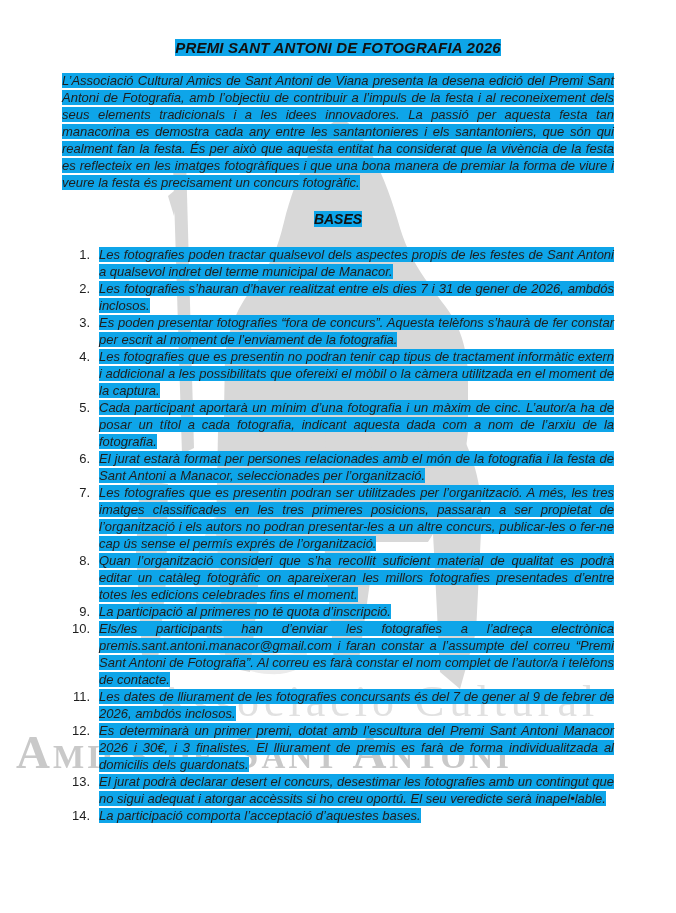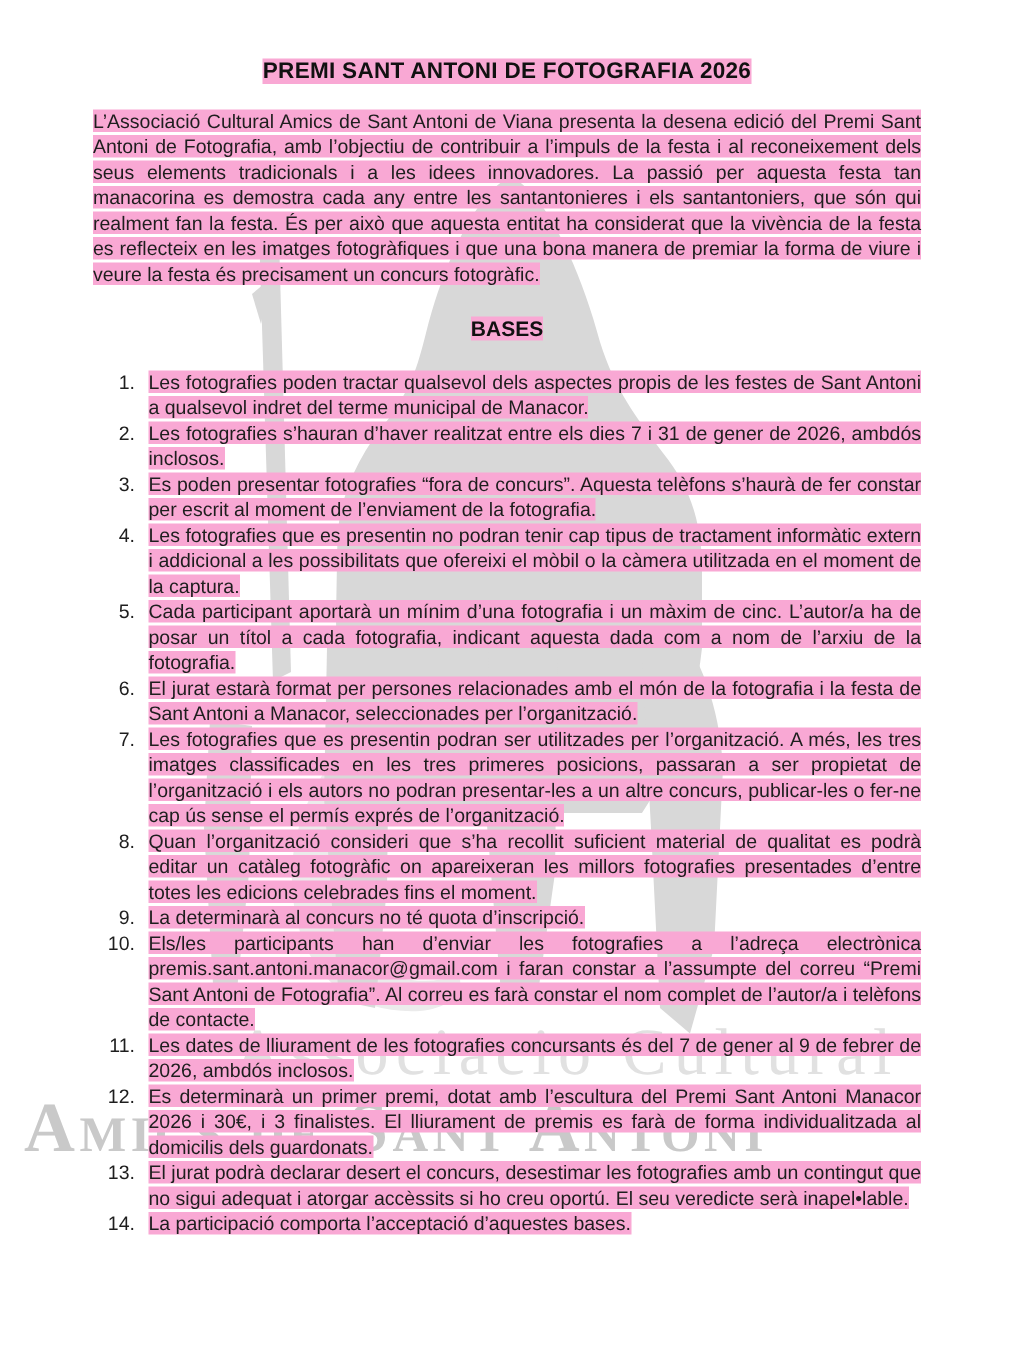--- a/index.html
+++ b/index.html
@@ -28,21 +28,21 @@
     font-size:47px; letter-spacing:3px; color:#c9c9c9;
     white-space:nowrap;
   }
 
   
   .content {
     position:absolute; z-index:1;
     left:62px; top:0; width:552px;
     font-size:13px; line-height:17px;
   }
-  .content .t { background:#f9a8d4; } 
+  .content .t { background:#0ea5e9;font-style:italic; } 
   h1.doc-title {
     margin:39px 0 0; font-size:15px; line-height:17px;
     font-weight:bold; text-align:center; letter-spacing:.2px; color:#111;
   }
   p.intro { margin:16px 0 12px; text-align:justify; }
   h2.bases { margin:20px 0 12px; font-size:14px; line-height:17px; font-weight:bold; text-align:center; color:#111; }
   ol.bases-list { margin:18px 0 0; padding:0; list-style:none; counter-reset:item; }
   ol.bases-list li {
     counter-increment:item;
     position:relative; padding-left:37px;
@@ -101,21 +101,21 @@
 
     <ol class="bases-list">
       <li><span class="t">Les fotografies poden tractar qualsevol dels aspectes propis de les festes de Sant Antoni a qualsevol indret del terme municipal de Manacor.</span></li>
       <li><span class="t">Les fotografies s’hauran d’haver realitzat entre els dies 7 i 31 de gener de 2026, ambdós inclosos.</span></li>
       <li><span class="t">Es poden presentar fotografies “fora de concurs”. Aquesta telèfons s’haurà de fer constar per escrit al moment de l’enviament de la fotografia.</span></li>
       <li><span class="t">Les fotografies que es presentin no podran tenir cap tipus de tractament informàtic extern i addicional a les possibilitats que ofereixi el mòbil o la càmera utilitzada en el moment de la captura.</span></li>
       <li><span class="t">Cada participant aportarà un mínim d’una fotografia i un màxim de cinc. L’autor/a ha de posar un títol a cada fotografia, indicant aquesta dada com a nom de l’arxiu de la fotografia.</span></li>
       <li><span class="t">El jurat estarà format per persones relacionades amb el món de la fotografia i la festa de Sant Antoni a Manacor, seleccionades per l’organització.</span></li>
       <li><span class="t">Les fotografies que es presentin podran ser utilitzades per l’organització. A més, les tres imatges classificades en les tres primeres posicions, passaran a ser propietat de l’organització i els autors no podran presentar-les a un altre concurs, publicar-les o fer-ne cap ús sense el permís exprés de l’organització.</span></li>
       <li><span class="t">Quan l’organització consideri que s’ha recollit suficient material de qualitat es podrà editar un catàleg fotogràfic on apareixeran les millors fotografies presentades d’entre totes les edicions celebrades fins el moment.</span></li>
-      <li><span class="t">La determinarà al concurs no té quota d’inscripció.</span></li>
+      <li><span class="t">La participació al primeres no té quota d’inscripció.</span></li>
       <li><span class="t">Els/les participants han d’enviar les fotografies a l’adreça electrònica premis.sant.antoni.manacor@gmail.com i faran constar a l’assumpte del correu “Premi Sant Antoni de Fotografia”. Al correu es farà constar el nom complet de l’autor/a i telèfons de contacte.</span></li>
       <li><span class="t">Les dates de lliurament de les fotografies concursants és del 7 de gener al 9 de febrer de 2026, ambdós inclosos.</span></li>
       <li><span class="t">Es determinarà un primer premi, dotat amb l’escultura del Premi Sant Antoni Manacor 2026 i 30€, i 3 finalistes. El lliurament de premis es farà de forma individualitzada al domicilis dels guardonats.</span></li>
       <li><span class="t">El jurat podrà declarar desert el concurs, desestimar les fotografies amb un contingut que no sigui adequat i atorgar accèssits si ho creu oportú. El seu veredicte serà inapel•lable.</span></li>
       <li><span class="t">La participació comporta l’acceptació d’aquestes bases.</span></li>
     </ol>
   </div>
 
 </div>
 

